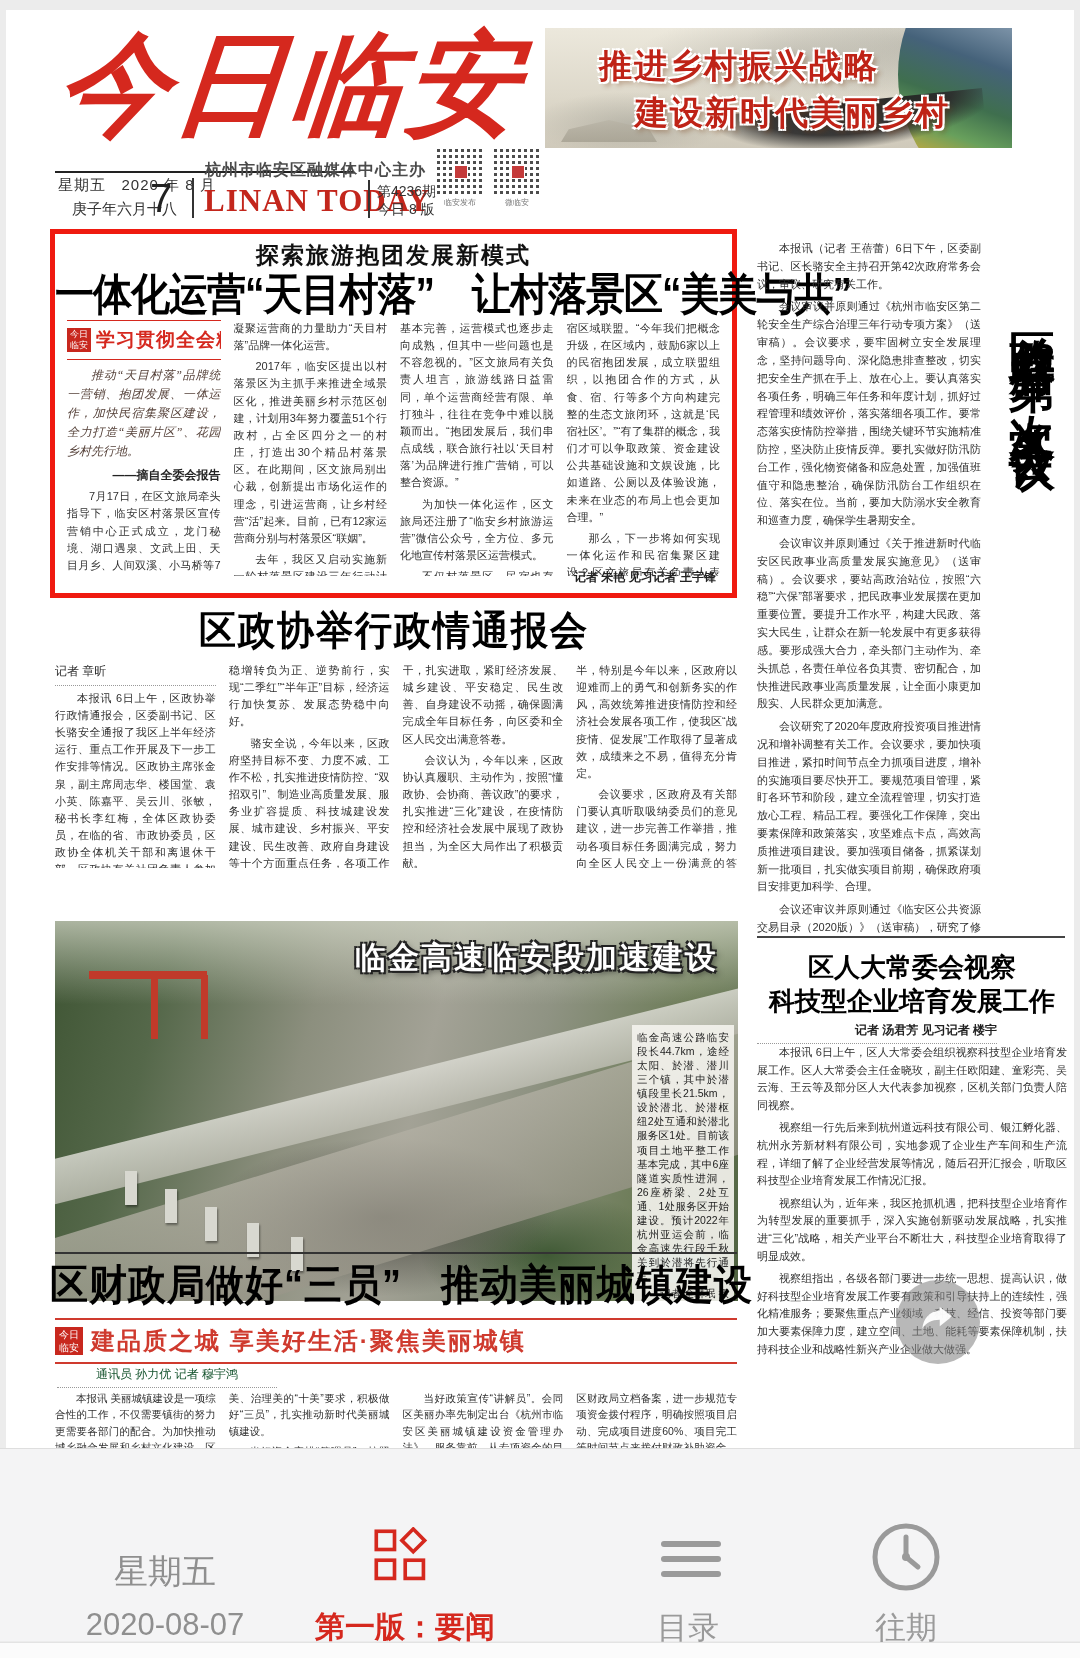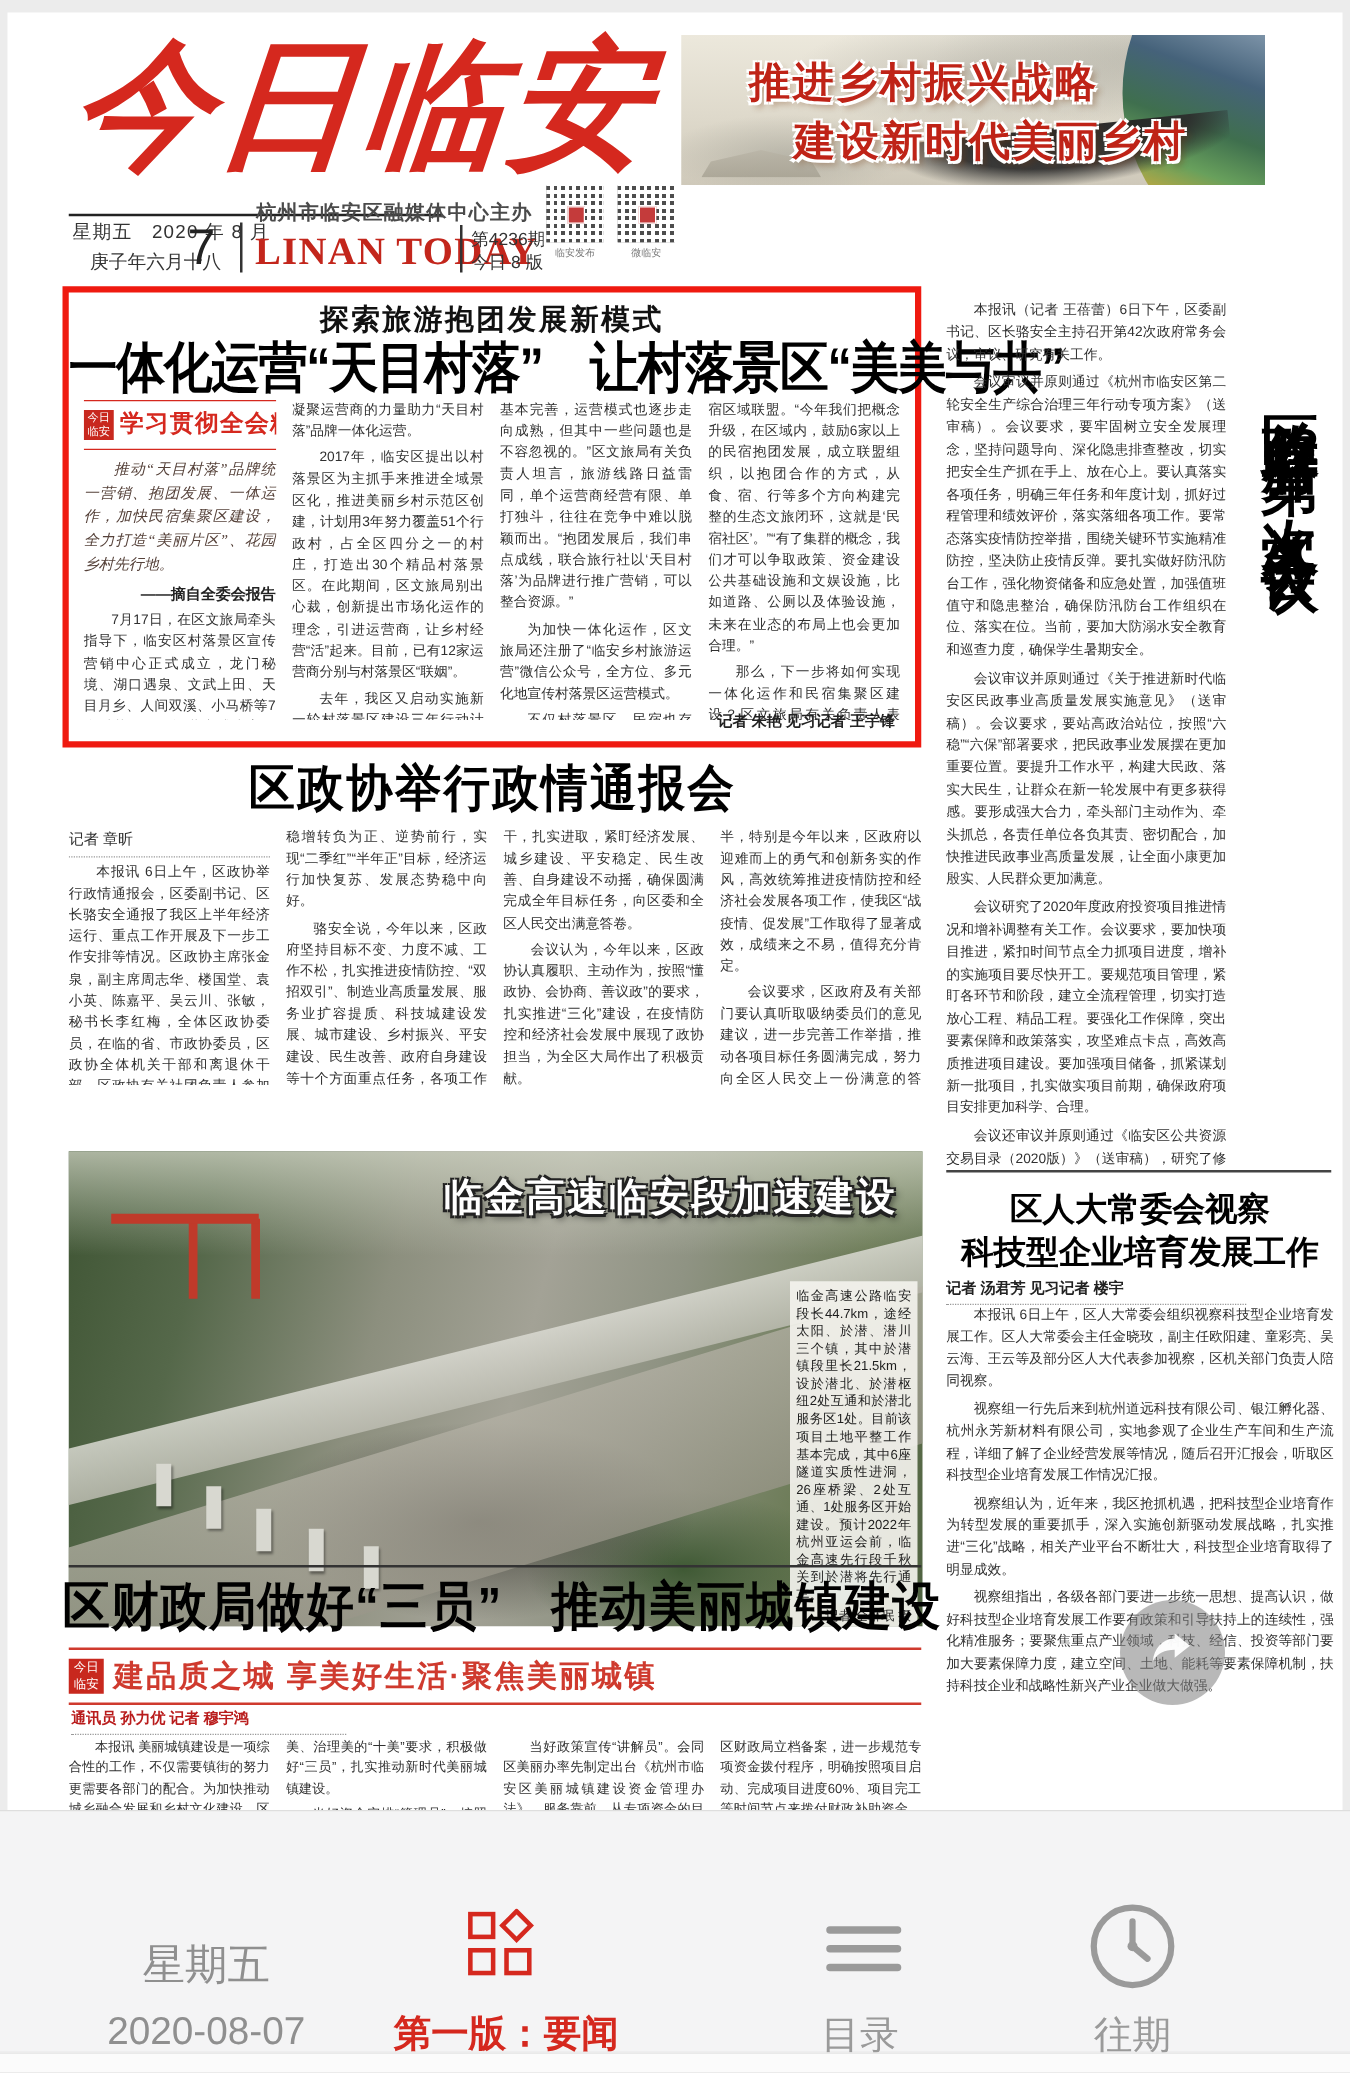--- a/index.html
+++ b/index.html
@@ -78,21 +78,21 @@
   .v-headline{left:998px;top:296px;width:70px;height:584px;
     writing-mode:vertical-rl;text-orientation:upright;
     font-size:46px;font-weight:bold;color:#000;letter-spacing:7px;line-height:70px;}
   .v-headline .tcy{text-combine-upright:all;font-size:40px;}
   .right-divider{left:757px;top:936px;width:308px;height:2px;background:#444;}
 
   
   .npc-h1{left:757px;top:950px;width:310px;text-align:center;font-size:26px;font-weight:bold;color:#000;}
   .npc-h2{left:757px;top:984px;width:310px;text-align:center;font-size:26px;font-weight:bold;color:#000;}
   .npc-byline{left:757px;top:1022px;width:240px;font-size:12px;font-weight:bold;color:#222;
-    border-bottom:1px dotted #999;padding-bottom:4px;}
+    border-bottom:1px dotted #999;padding-bottom:4px;text-align:right;}
   .npc-body{left:757px;top:1044px;width:310px;height:400px;font-size:11px;line-height:1.6;
     text-align:justify;color:#303030;overflow:hidden;}
   .npc-body p{margin:0 0 5px;text-indent:2em;}
 
   
   .cppcc-headline{left:50px;top:606px;width:688px;text-align:center;font-size:37px;font-weight:bold;
     color:#000;letter-spacing:2px;transform:scaleY(1.08);}
   .cppcc-cols{left:55px;top:662px;width:682px;height:206px;display:flex;gap:13px;overflow:hidden;}
   .cp-byline{font-size:12px;font-weight:normal;border-bottom:1px dotted #999;padding-bottom:4px;margin-bottom:6px;text-indent:0 !important;}
 
@@ -120,22 +120,22 @@
   .photo-credit{text-align:right;margin-top:3px;font-size:10.5px;color:#1d1d1d;}
 
   
   .fin-rule{left:55px;top:1252px;width:682px;height:2px;background:#333;}
   .fin-headline{left:50px;top:1260px;width:688px;text-align:center;font-size:38px;font-weight:bold;
     color:#000;letter-spacing:1px;transform:scaleY(1.1);white-space:nowrap;}
   .fin-badge{left:55px;top:1318px;width:682px;border-top:2px solid #cf3a2e;border-bottom:2px solid #cf3a2e;
     padding:5px 0;display:flex;align-items:center;gap:8px;box-sizing:border-box;}
   .fin-badge .seal{width:28px;height:28px;font-size:10px;line-height:13px;}
   .fin-badge-text{font-size:24px;font-weight:bold;color:#cf3a2e;letter-spacing:2px;}
-  .fin-byline{left:57px;top:1366px;width:220px;font-size:12px;font-weight:bold;color:#b91c1c;
-    border-bottom:1px dotted #999;padding-bottom:4px;}
+  .fin-byline{left:57px;top:1366px;width:220px;font-size:12px;font-weight:normal;color:#14532d;
+    border-bottom:1px dotted #999;padding-bottom:4px;text-align:center;}
   .fin-cols{left:55px;top:1390px;width:682px;height:62px;display:flex;gap:13px;overflow:hidden;}
   .fin-cols .ncol{font-size:10.5px;}
 
   
   .share-fab{left:896px;top:1280px;width:84px;height:84px;border-radius:50%;
     background:rgba(125,125,125,.55);display:flex;align-items:center;justify-content:center;}
 
   
   .bottom-nav{left:0;top:1448px;width:1080px;height:192px;background:#f4f4f5;border-top:1px solid #dedede;}
   .nav-item{position:absolute;text-align:center;}

